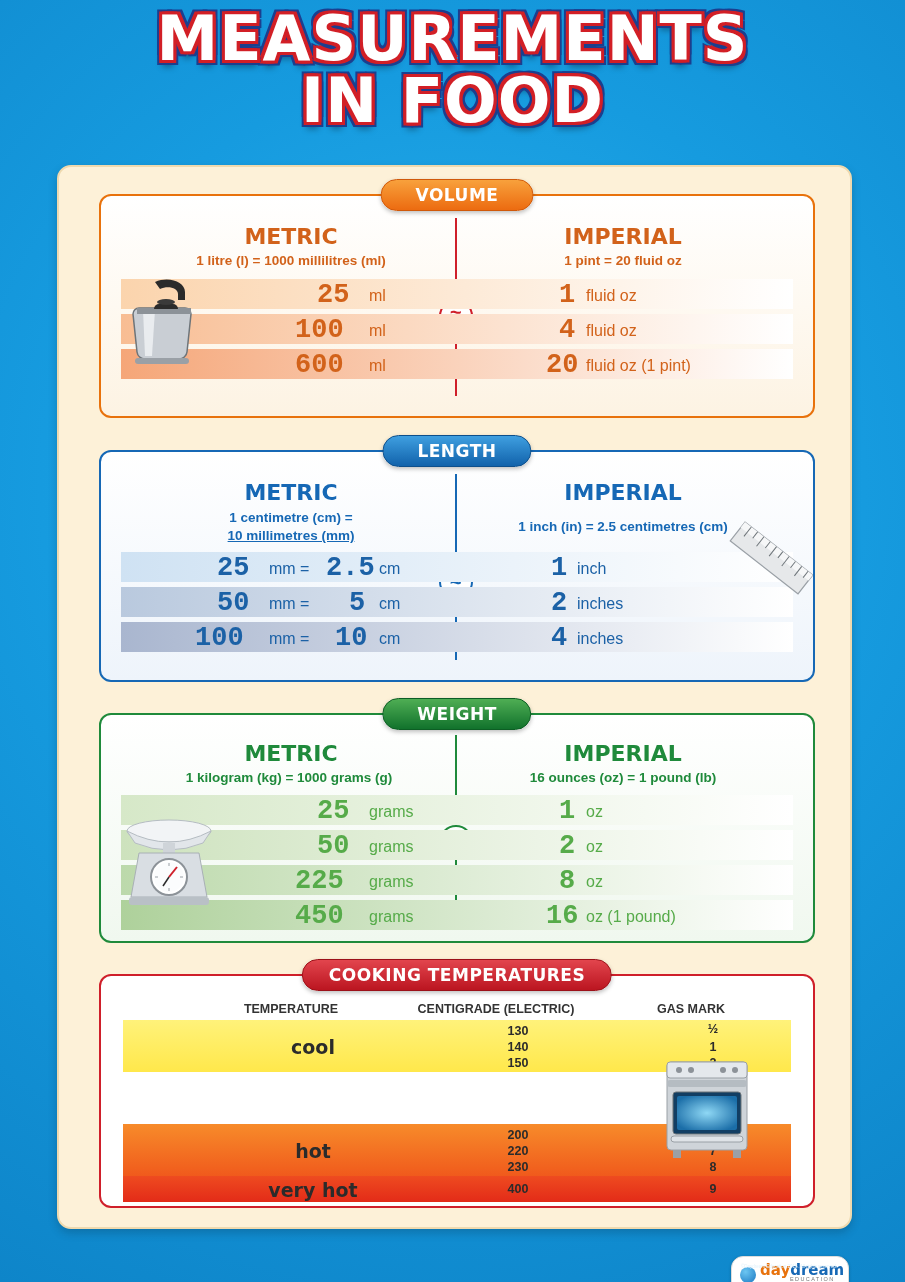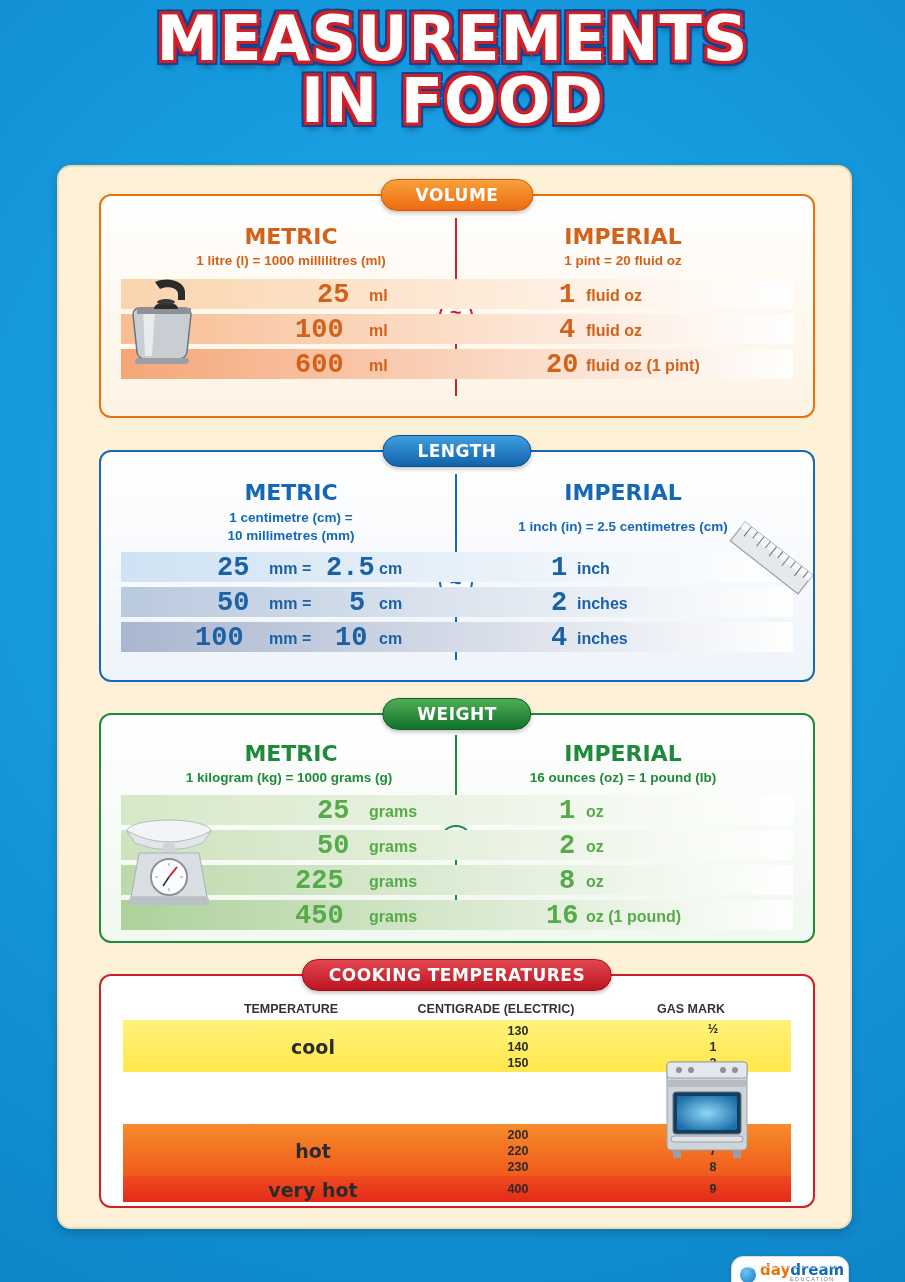--- a/index.html
+++ b/index.html
@@ -85,21 +85,21 @@
   .approx{
     position:absolute;left:50%;transform:translateX(-50%);
     width:30px;height:30px;border-radius:50%;
     background:#fff;border:2px solid #000;
     font-size:20px;font-weight:bold;text-align:center;line-height:27px;
   }
   .row{
     position:absolute;height:30px;
   }
   .big{font-size:27px;font-weight:bold;font-family:Liberation Mono, monospace;text-align:center;}
-  .unit{font-size:16px;font-weight:bold;}
+  .unit{font-size:16px;font-weight:normal;}
 
   
   .vol .col-head,.vol .sub-head{color:#d2621a;}
   .vol-row1{background:linear-gradient(90deg,#fbd4ad,#ffffff);}
   .vol-row2{background:linear-gradient(90deg,#f8bd93,#ffffff);}
   .vol-row3{background:linear-gradient(90deg,#f5a678,#ffffff);}
   .vol .big,.vol .unit{color:#d2621a;}
   .divider-vol{background:#cf1f2a;}
   .approx-vol{border-color:#cf1f2a;color:#cf1f2a;}
 
@@ -210,21 +210,21 @@
         <rect x="16" y="84" width="54" height="6" rx="3" fill="#9aa0a6"></rect>
       </svg>
     </div>
 
     <div class="section sec-length len">
       <div class="badge badge-length">LENGTH</div>
 
       <div class="col-head" style="left:40px;top:28px;">METRIC</div>
       <div class="col-head" style="left:372px;top:28px;">IMPERIAL</div>
       <div class="sub-head" style="left:10px;top:58px;">1 centimetre (cm) =</div>
-      <div class="sub-head" style="left:10px;top:76px;">10 millimetres (mm)</div>
+      <div class="sub-head" style="left:10px;top:76px;text-decoration:underline;">10 millimetres (mm)</div>
       <div class="sub-head" style="left:342px;top:67px;">1 inch (in) = 2.5 centimetres (cm)</div>
 
       <div class="divider divider-len" style="left:354px;top:22px;height:186px;"></div>
       <div class="approx approx-len" style="top:113px;left:355px;transform:translateX(-50%);">≈</div>
 
       <div class="row len-row1" style="left:20px;top:100px;width:672px;">
         <span class="big" style="position:absolute;left:96px;top:1px;">25</span>
         <span class="unit" style="position:absolute;left:148px;top:8px;">mm =</span>
         <span class="big" style="position:absolute;left:205px;top:1px;">2.5</span>
         <span class="unit" style="position:absolute;left:258px;top:8px;">cm</span>

